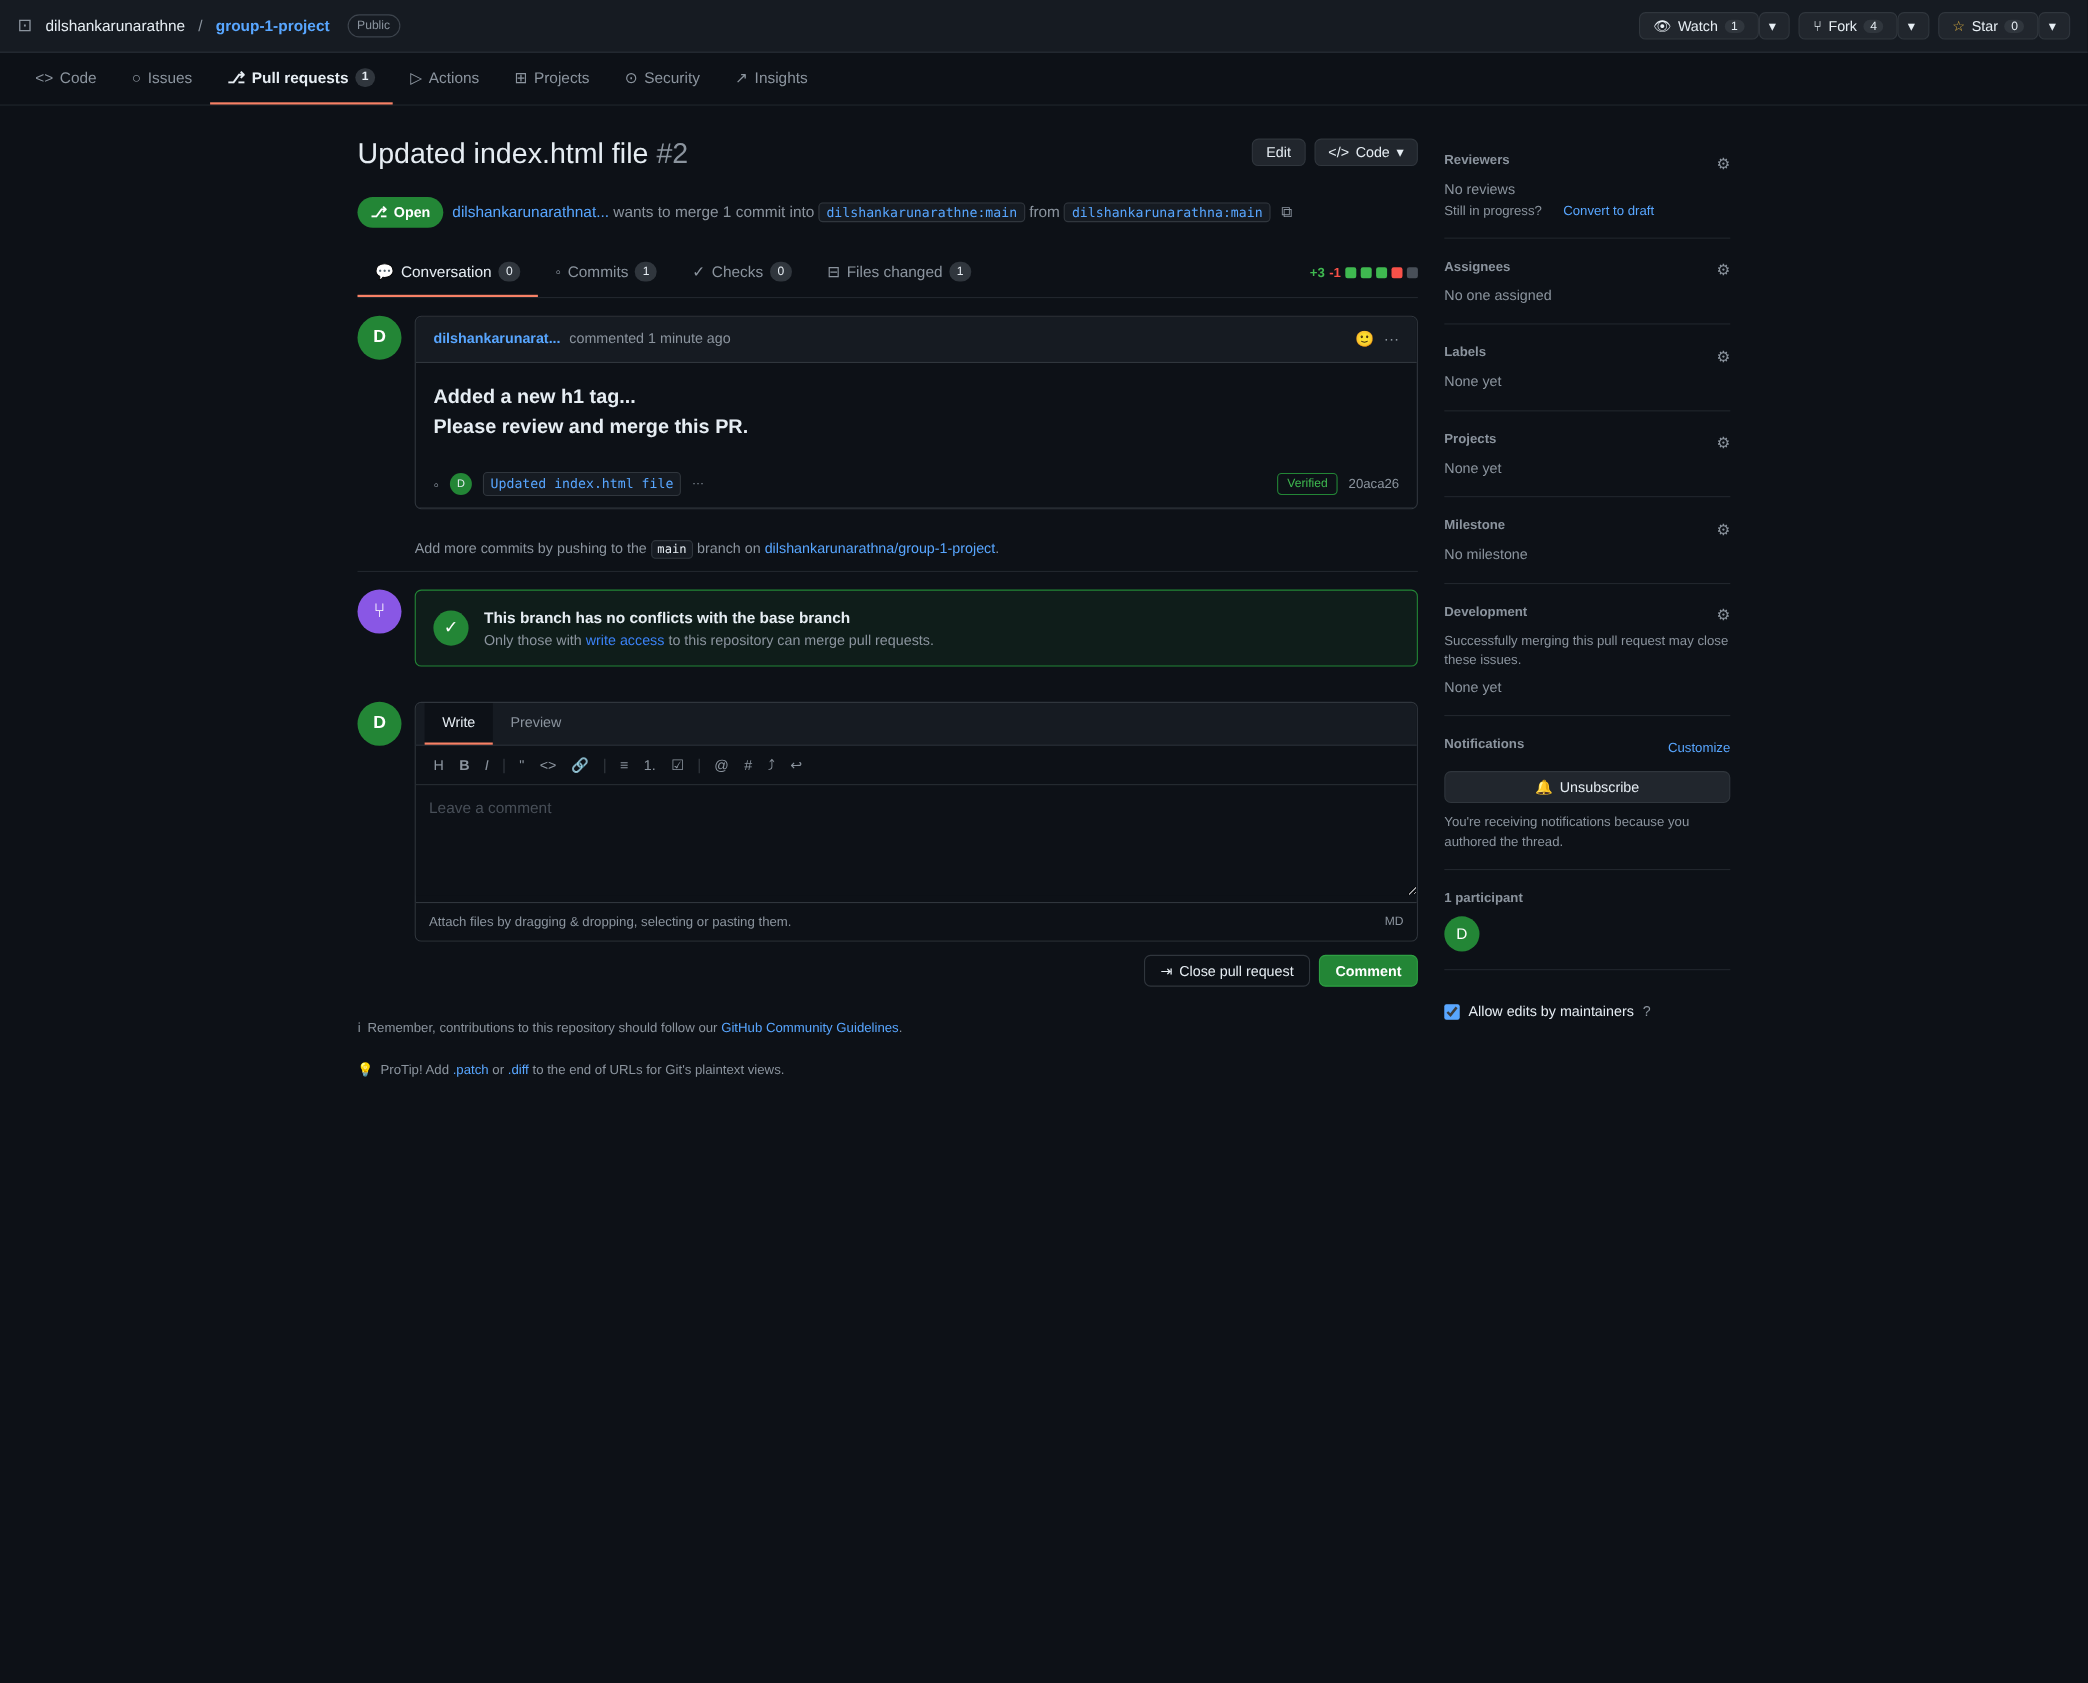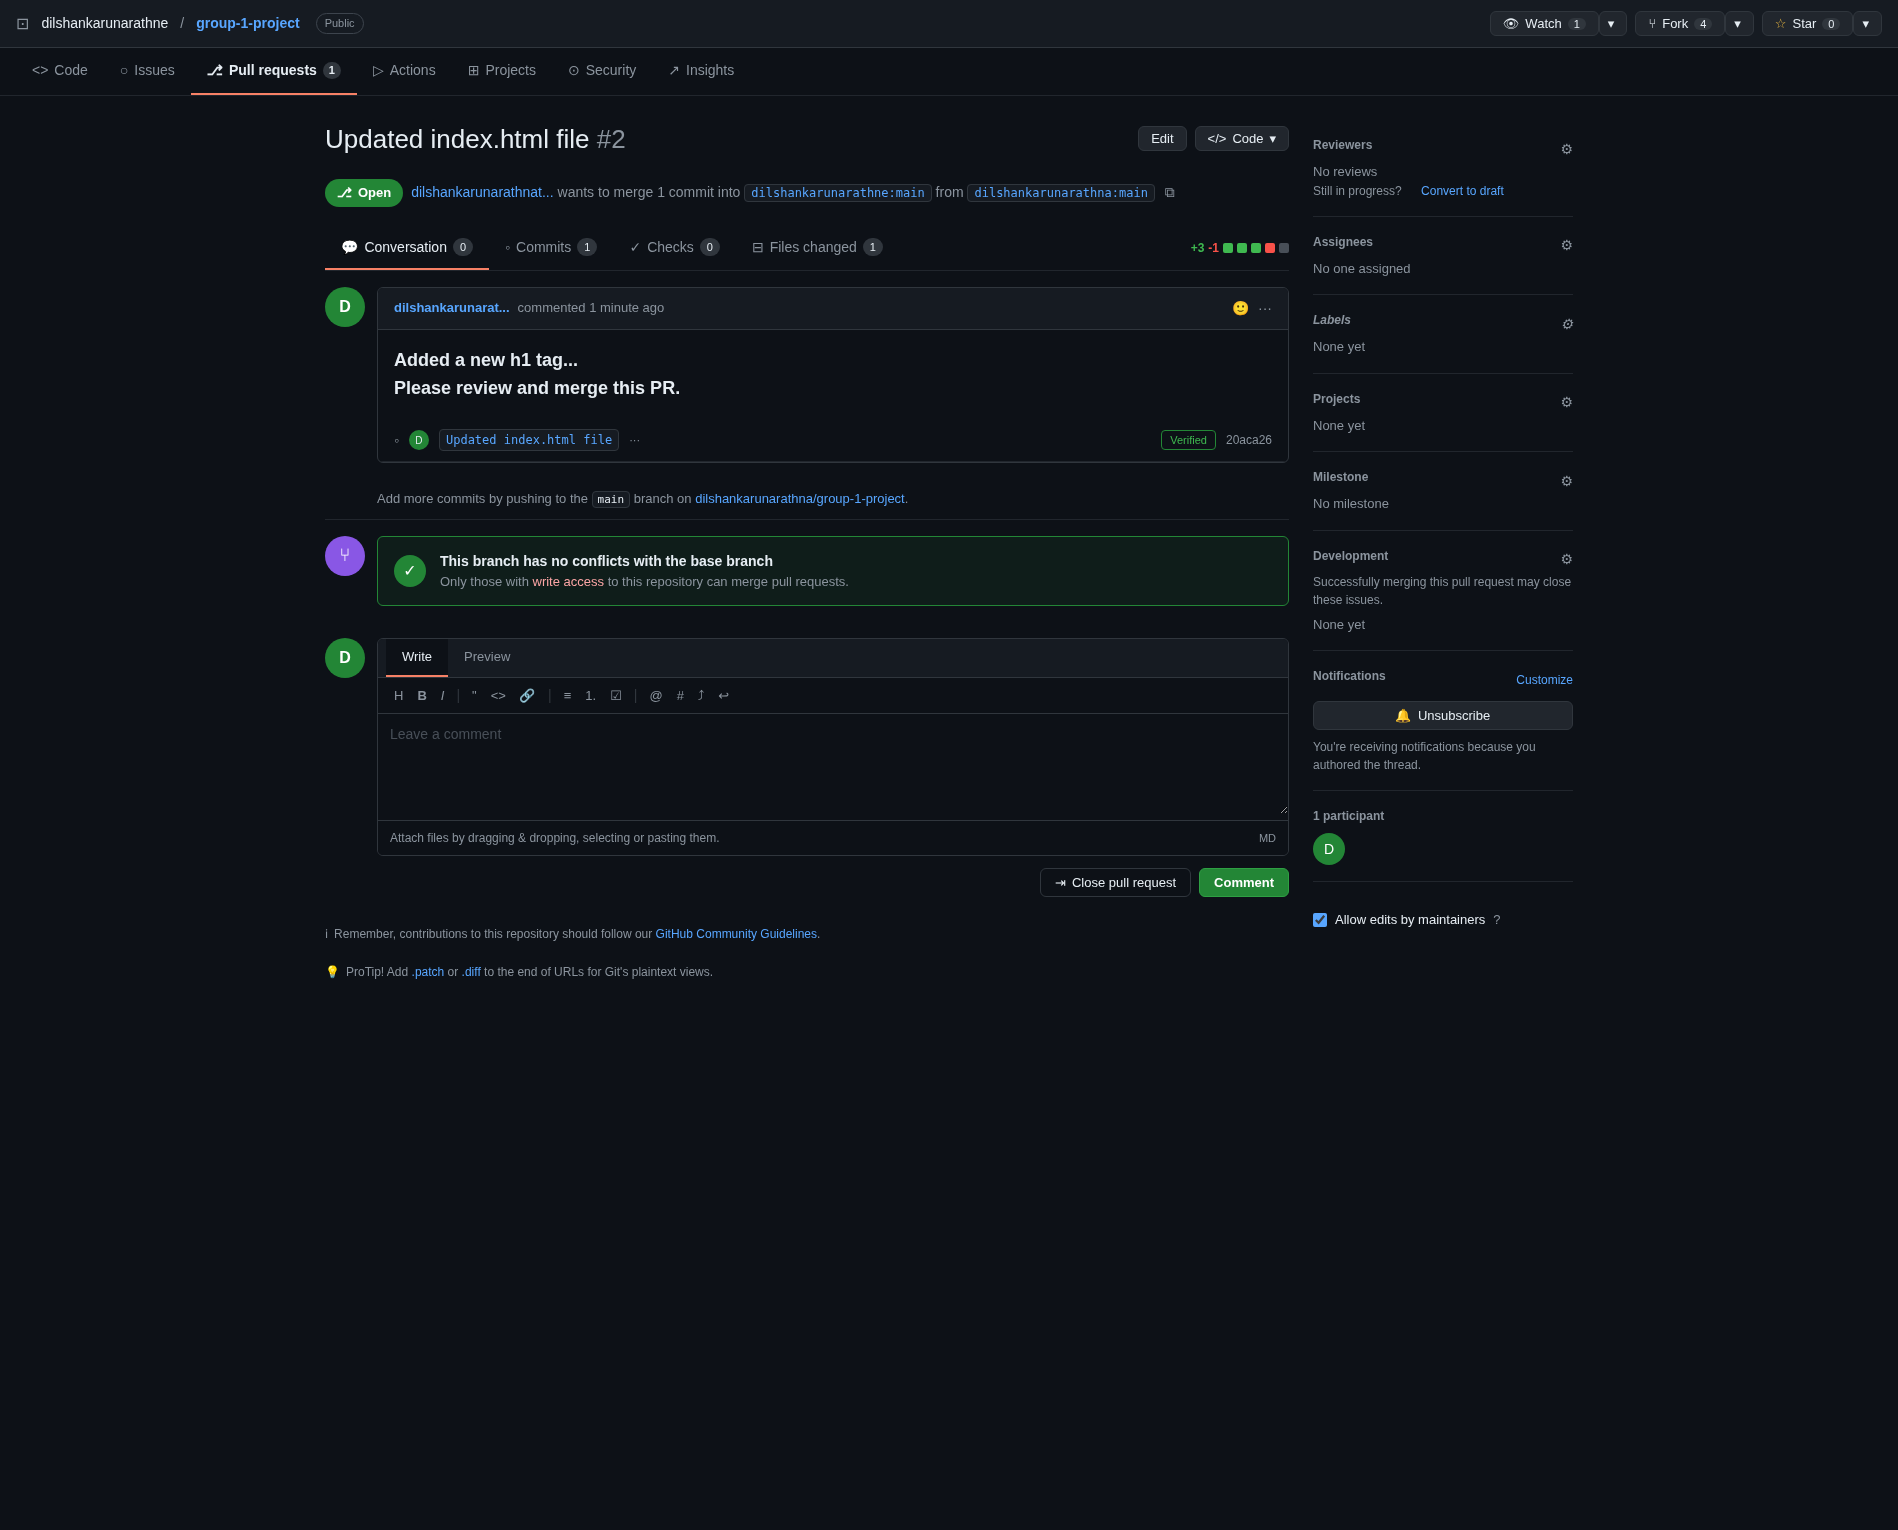--- a/index.html
+++ b/index.html
@@ -288,21 +288,21 @@
       background: #238636;
       display: flex;
       align-items: center;
       justify-content: center;
       color: white;
       font-size: 16px;
       flex-shrink: 0;
     }
     .merge-status-text { font-size: 14px; font-weight: 600; color: #e6edf3; }
     .merge-status-subtext { font-size: 13px; color: #8b949e; }
-    .merge-status-subtext a { color: #fca5a5; }
+    .merge-status-subtext a { color: #3b82f6; }
 
     
     .push-note {
       color: #8b949e;
       font-size: 13px;
       padding: 10px 0;
       border-bottom: 1px solid #21262d;
       margin-bottom: 16px;
     }
     .push-note code {
@@ -794,21 +794,21 @@
       </div>
     </div>
     <div class="sidebar-section">
       <div style="display:flex;justify-content:space-between;align-items:center;">
         <div class="sidebar-label">Assignees</div>
         <span style="color:#8b949e;cursor:pointer;">⚙</span>
       </div>
       <div class="sidebar-value">No one assigned</div>
     </div>
     <div class="sidebar-section">
-      <div style="display:flex;justify-content:space-between;align-items:center;font-style:italic;">
+      <div style="display:flex;justify-content:space-between;align-items:center;">
         <div class="sidebar-label">Labels</div>
         <span style="color:#8b949e;cursor:pointer;">⚙</span>
       </div>
       <div class="sidebar-value">None yet</div>
     </div>
     <div class="sidebar-section">
       <div style="display:flex;justify-content:space-between;align-items:center;">
         <div class="sidebar-label">Projects</div>
         <span style="color:#8b949e;cursor:pointer;">⚙</span>
       </div>

